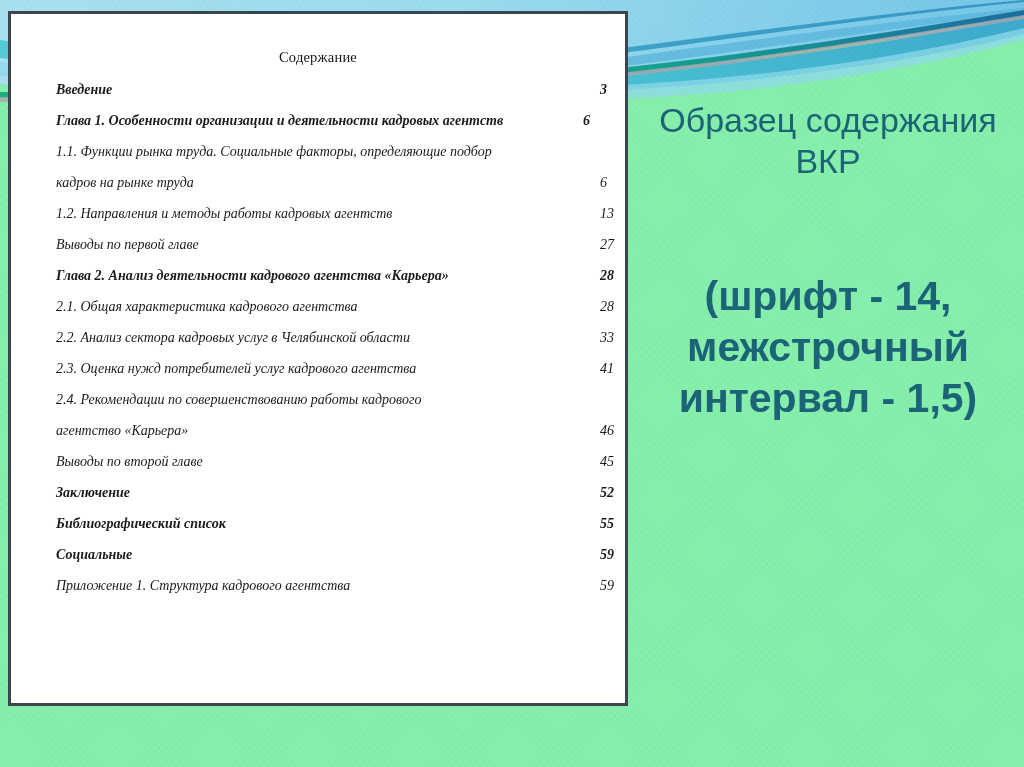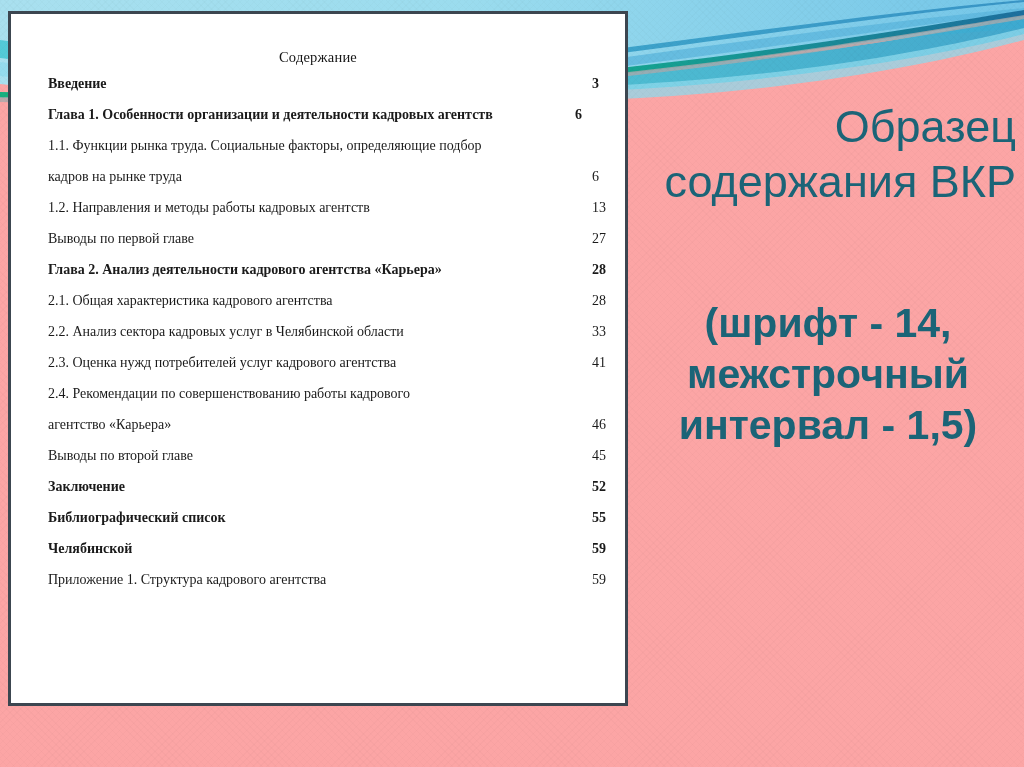--- a/index.html
+++ b/index.html
@@ -11,21 +11,21 @@
     height: 767px;
     overflow: hidden;
     font-family: "Liberation Sans", sans-serif;
     background: #fbfbfb;
   }
 
   #slide {
     position: relative;
     width: 1024px;
     height: 767px;
-    background-color: #fca5a5;
+    background-color: #86efac;
     overflow: hidden;
   }
 
   
   #slide-texture {
     position: absolute;
     inset: 0;
     background-image:
       repeating-linear-gradient(45deg, rgba(0,0,0,0.014) 0 1px, rgba(0,0,0,0) 1px 5px),
       repeating-linear-gradient(-45deg, rgba(0,0,0,0.014) 0 1px, rgba(0,0,0,0) 1px 5px);
@@ -61,23 +61,24 @@
     text-align: center;
     font-family: "Liberation Serif", serif;
     font-size: 14.5px;
     color: #151515;
     margin-top: 35px;
     margin-bottom: 10px;
     letter-spacing: 0.2px;
   }
 
   #toc-list {
-    margin: 8px;
+    margin: 16px;
     padding: 0 22px 0 29px;
     list-style: none;
+    font-style: italic;
   }
 
   .toc-row {
     position: relative;
     display: flex;
     align-items: baseline;
     height: 31px;
     font-family: "Liberation Serif", serif;
     font-size: 14px;
     color: #1a1a1a;
@@ -109,26 +110,25 @@
   #caption-col {
     position: absolute;
     left: 640px;
     top: 100px;
     width: 376px;
     z-index: 4;
     text-align: center;
   }
   #caption-title {
     font-family: "Liberation Sans", sans-serif;
-    font-size: 45px;
+    font-size: 34px;
     line-height: 1.22;
     color: #1b6477;
     font-weight: normal;
     margin: 0;
-    text-align: right;
   }
   #caption-sub {
     font-family: "Liberation Sans", sans-serif;
     font-size: 41px;
     line-height: 1.25;
     color: #1b6477;
     font-weight: bold;
     margin: 0;
     padding-top: 88px;
   }
@@ -232,21 +232,21 @@
         </div>
         <div class="toc-row bold">
           <span class="toc-label">Заключение</span>
           <span class="toc-page">52</span>
         </div>
         <div class="toc-row bold">
           <span class="toc-label">Библиографический список</span>
           <span class="toc-page">55</span>
         </div>
         <div class="toc-row bold">
-          <span class="toc-label">Челябинской</span>
+          <span class="toc-label">Социальные</span>
           <span class="toc-page">59</span>
         </div>
         <div class="toc-row">
           <span class="toc-label">Приложение 1. Структура кадрового агентства</span>
           <span class="toc-page">59</span>
         </div>
       </div>
   </div>
 
   <div id="caption-col">

